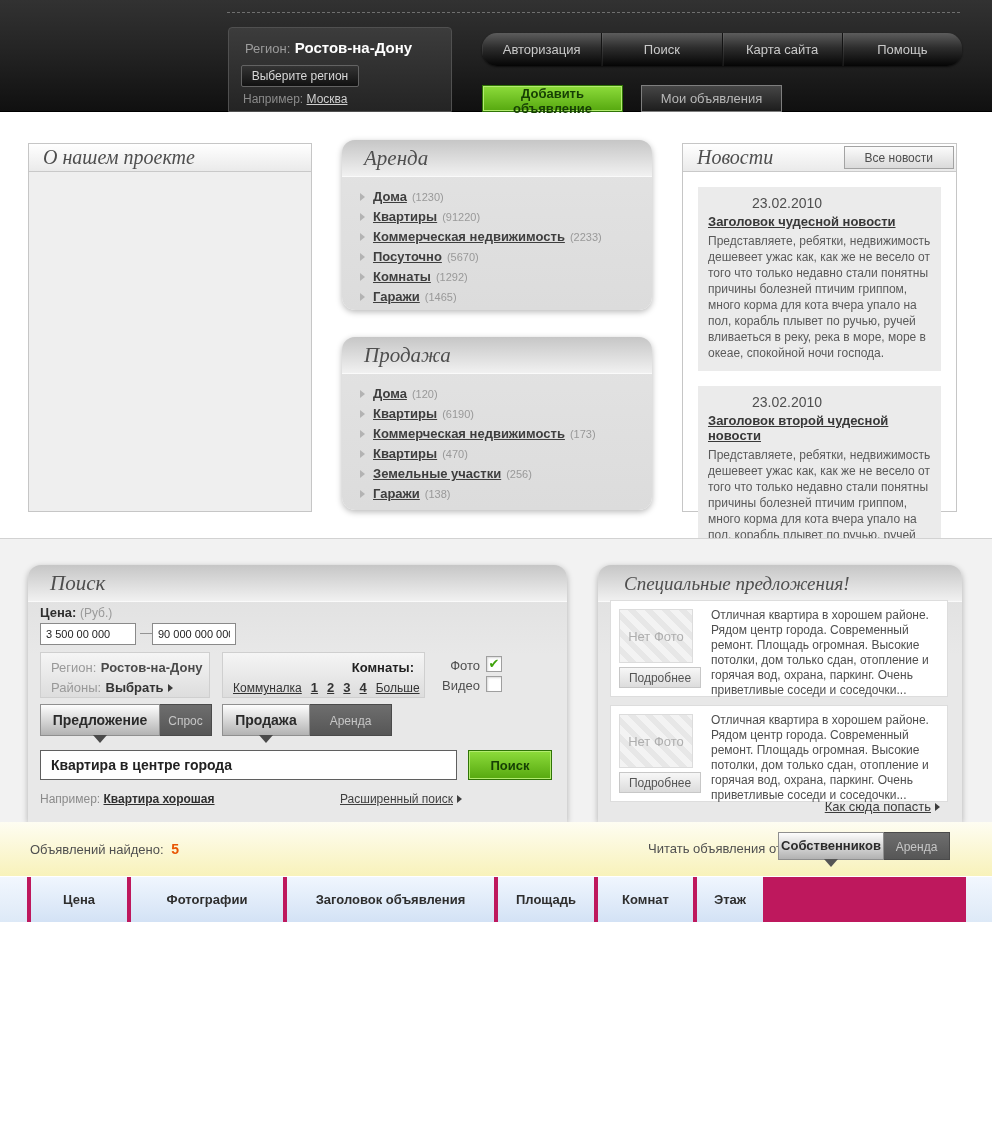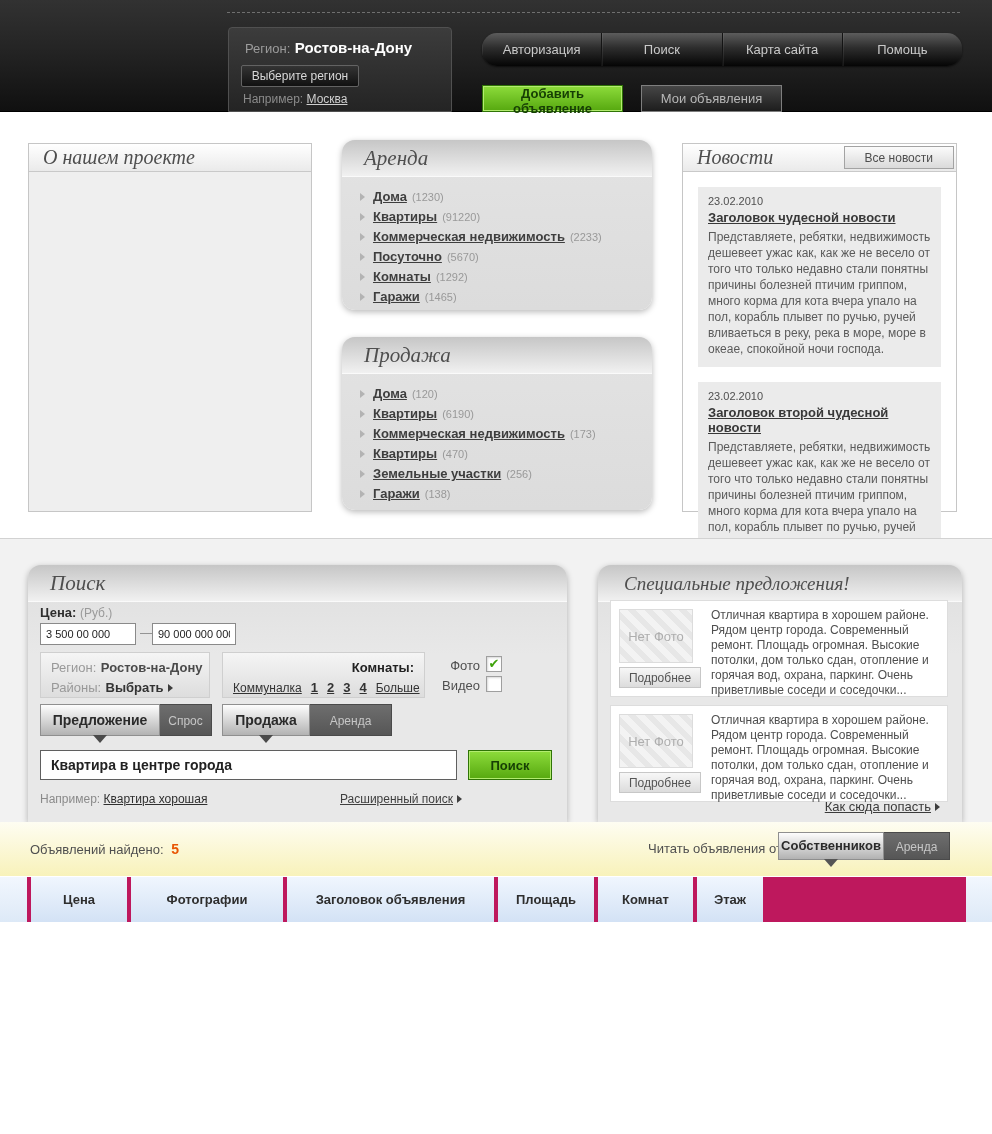--- a/index.html
+++ b/index.html
@@ -41,21 +41,21 @@
   .white-head { position:relative; height:28px; background:linear-gradient(#ffffff,#eaeaea);
     border-bottom:1px solid #c9c9c9; }
   .serif-title { font-family:"Liberation Serif","DejaVu Serif",serif; font-style:italic; color:#4e4e4e; }
   .white-head .serif-title { position:absolute; left:14px; top:2px; font-size:20px; }
   .panel-about { left:28px; top:143px; width:284px; height:369px; background:#efefef; }
   .panel-news { left:682px; top:143px; width:275px; height:369px; background:#fff; }
   .all-news-btn { position:absolute; right:2px; top:2px; height:23px; padding:0 20px;
     background:linear-gradient(#fbfbfb,#dadada); border:1px solid #a3a3a3; color:#4e4e4e;
     font-size:12px; font-family:inherit; cursor:pointer; }
   .news-item { margin:15px 15px 0 15px; background:#ebebeb; padding:8px 10px 10px 10px; }
-  .news-date { font-size:11px; color:#4f4f4f; margin-bottom:3px; }
+  .news-date { font-size:14px; color:#4f4f4f; margin-bottom:3px;margin-left:44px; }
   .news-title { font-size:13px; font-weight:bold; color:#383838; text-decoration:underline; margin-bottom:4px; cursor:pointer; }
   .news-text { font-size:12px; color:#5a5a5a; line-height:16px; white-space:pre-line; }
 
   
   .silver-panel { position:absolute; border-radius:13px; background:linear-gradient(#e3e3e3,#dcdcdc);
     box-shadow:0 2px 6px rgba(0,0,0,.28); }
   .silver-head { position:relative; height:37px; border-radius:13px 13px 0 0;
     background:linear-gradient(#c6c6c6,#f1f1f1); border-bottom:1px solid #fafafa; }
   .silver-head .serif-title { position:absolute; left:22px; top:6px; font-size:21px; }
   .panel-rent { left:342px; top:140px; width:310px; height:170px; }
@@ -115,21 +115,21 @@
   .tg1a { left:12px; top:139px; width:120px; }
   .tg1b { left:132px; top:139px; width:52px; }
   .tg2a { left:194px; top:139px; width:88px; }
   .tg2b { left:282px; top:139px; width:82px; }
 
   .query-input { position:absolute; left:12px; top:185px; width:417px; height:30px;
     border:1px solid #5f5f5f; background:#fff; font-size:14px; font-weight:bold; color:#222;
     font-family:inherit; padding:0 10px; }
   .btn-search { position:absolute; left:440px; top:185px; width:84px; height:30px; font-size:13px; }
   .search-example { position:absolute; left:12px; top:227px; font-size:12px; color:#8a8a8a; }
-  .search-example a { color:#2f2f2f; font-weight:normal; text-decoration:underline; cursor:pointer; }
+  .search-example a { color:#2f2f2f; font-weight:bold; text-decoration:underline; cursor:pointer; }
   .advanced-link { position:absolute; left:312px; top:227px; font-size:12px; color:#3f3f3f;
     text-decoration:underline; cursor:pointer; }
   .advanced-link .tri-right-dark { border-left-color:#3f3f3f; }
 
   
   .panel-offers { left:598px; top:565px; width:364px; height:257px; border-radius:13px 13px 0 0;
     background:linear-gradient(#dedede,#e8e8e8 90px,#e8e8e8); }
   .panel-offers .serif-title { left:26px; font-size:19px; top:8px; }
   .offer-card { position:absolute; left:12px; width:338px; height:97px; background:#fff; border:1px solid #ddd; }
   .card1 { top:35px; } .card2 { top:140px; }

